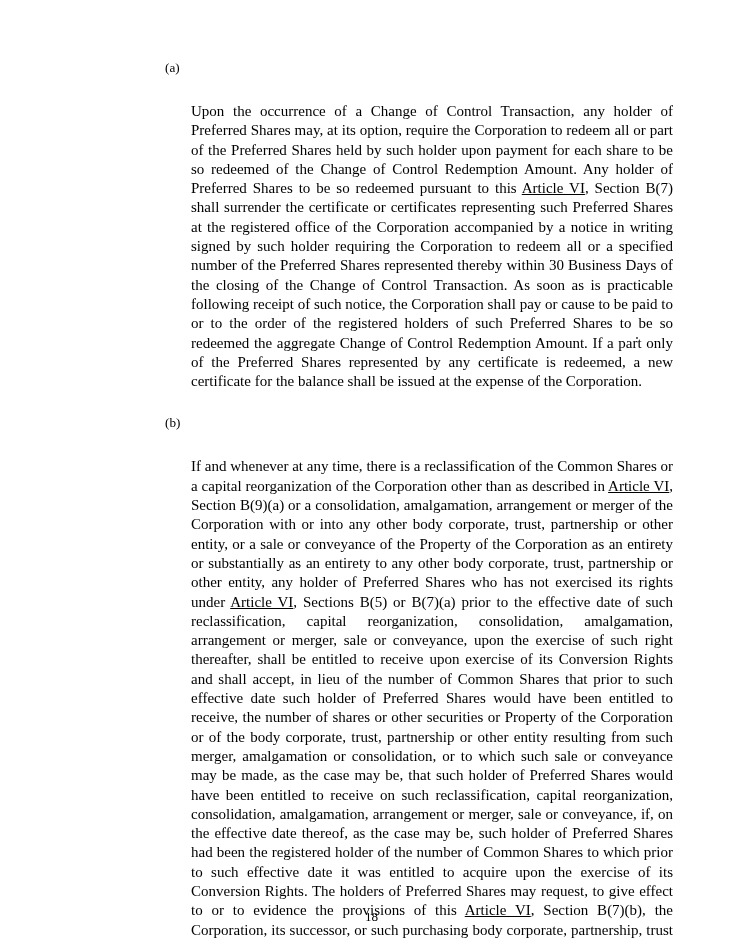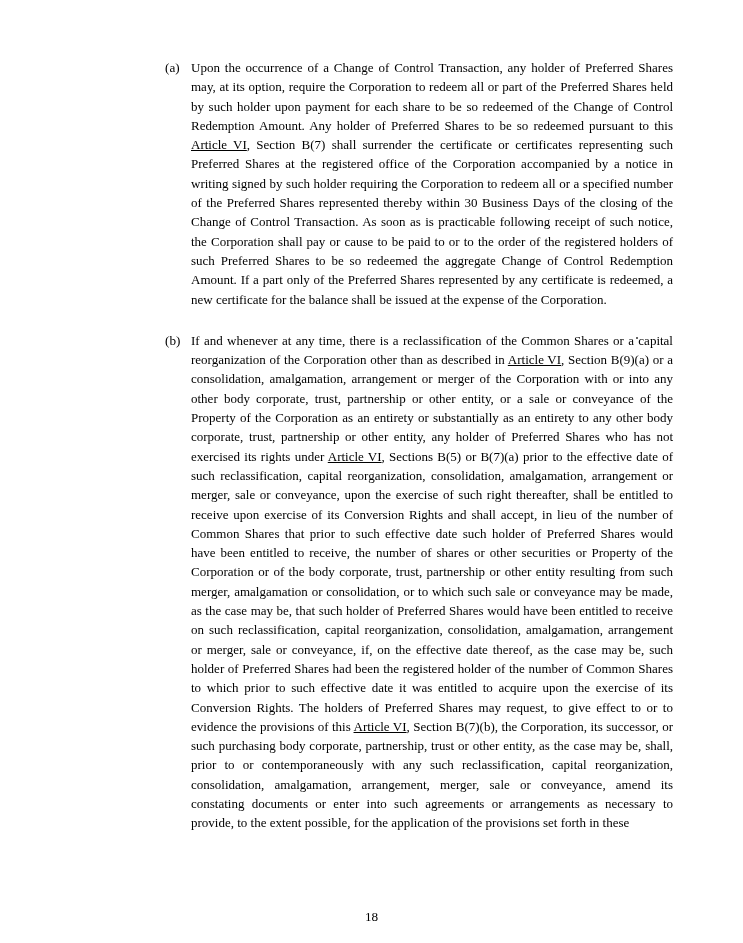--- a/index.html
+++ b/index.html
@@ -28,25 +28,26 @@
   }
   .marker {
     flex: 0 0 auto;
     width: 26px;
     font-size: 13.2px;
     line-height: 19.3px;
     text-align: left;
   }
   .body-text {
     flex: 1 1 auto;
-    font-size: 13px;
+    font-size: 15px;
     line-height: 19.3px;
     text-align: justify;
     text-justify: inter-word;
     hyphens: none;
+    margin-top: 44px;
   }
   .body-text .u {
     text-decoration: underline;
   }
   .page-number {
     position: absolute;
     left: 0;
     right: 0;
     bottom: 18px;
     text-align: center;

